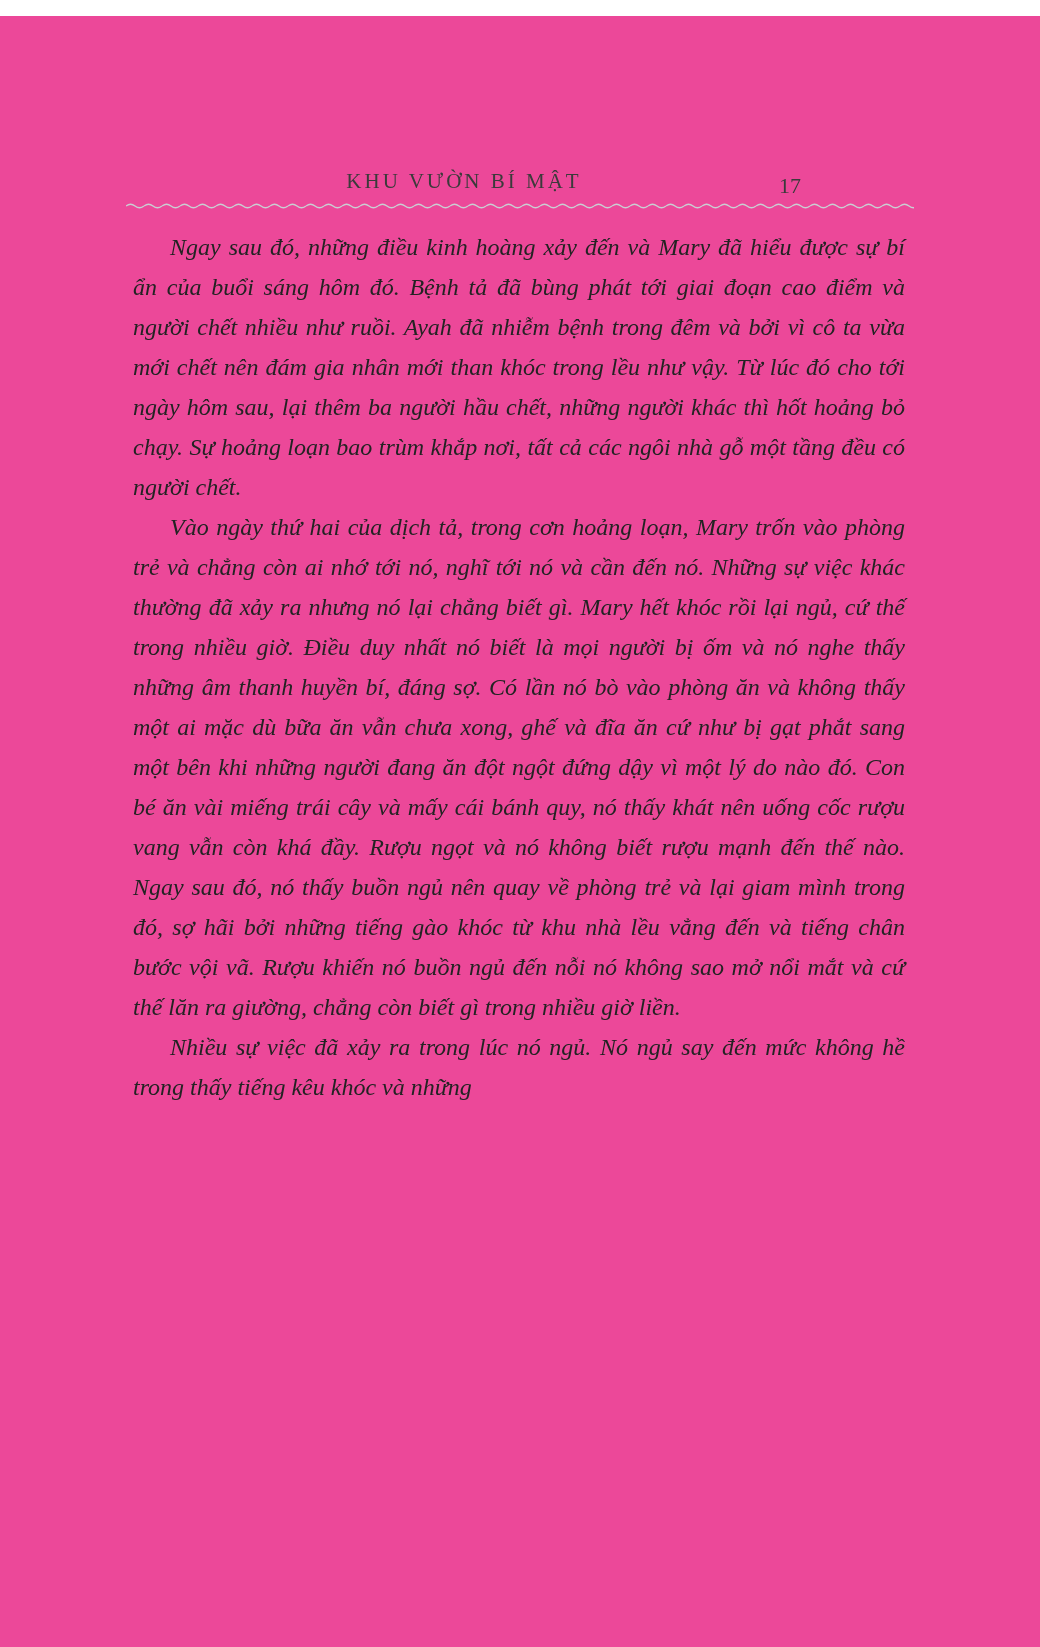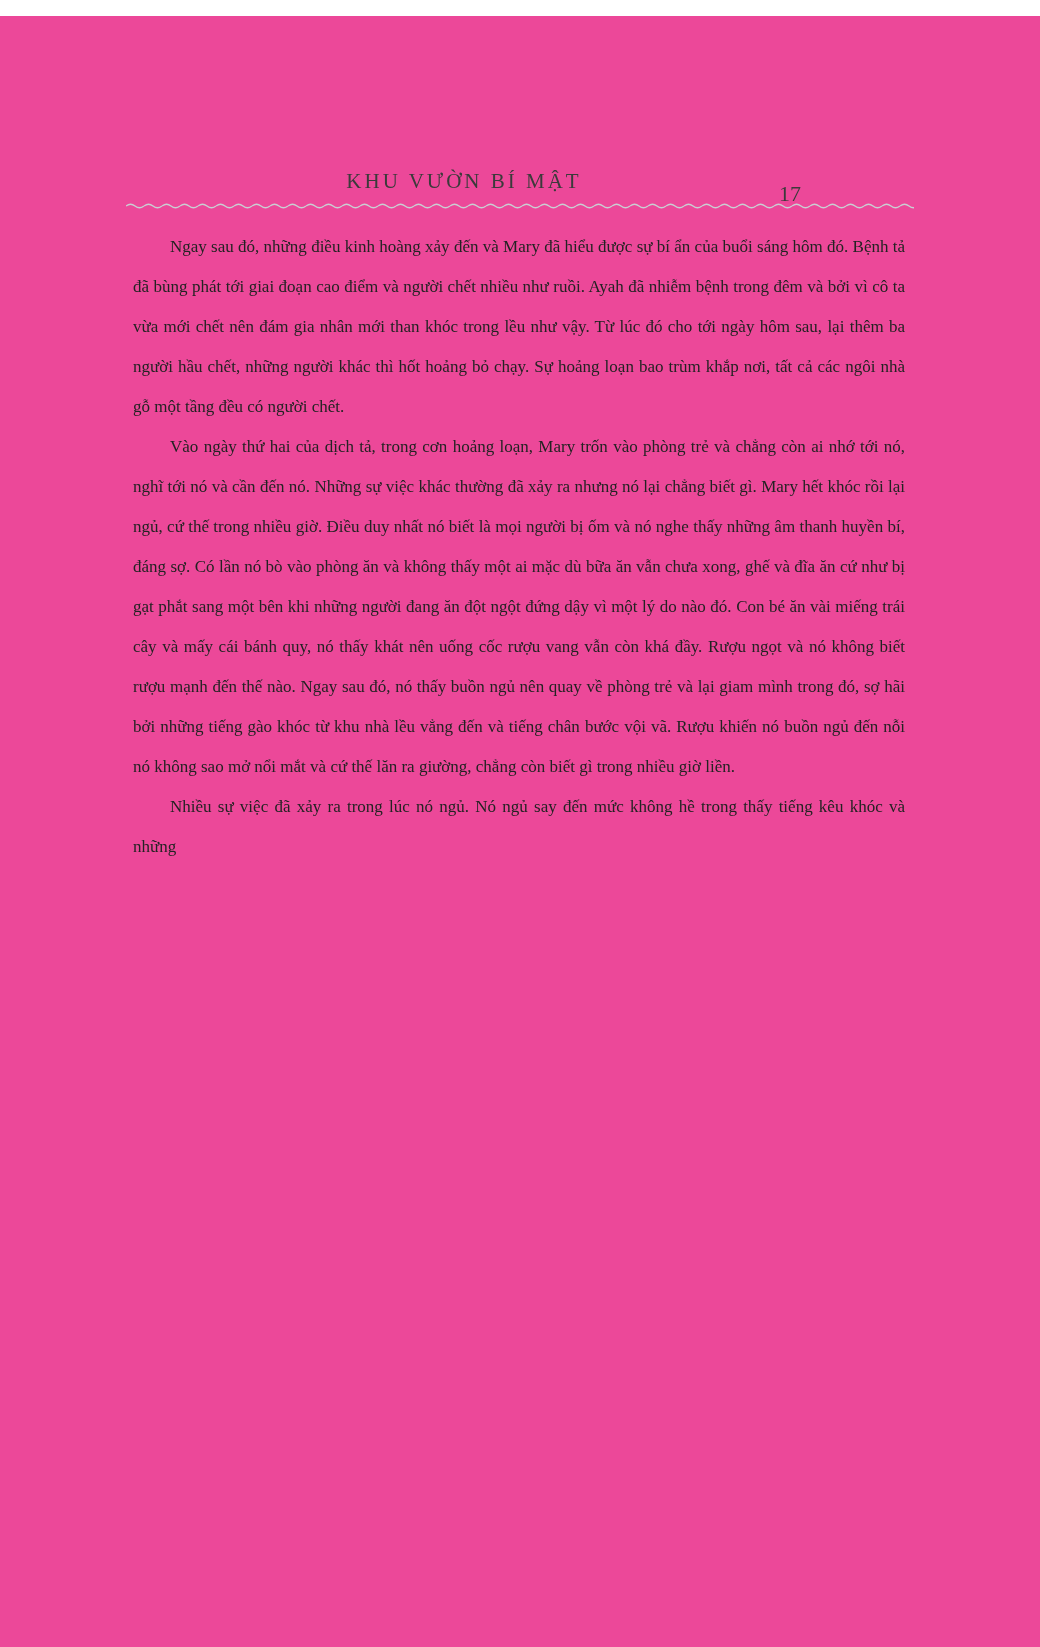--- a/index.html
+++ b/index.html
@@ -32,41 +32,42 @@
     top: 0;
     font-size: 21px;
     letter-spacing: 3px;
     color: #3b3b3b;
     white-space: nowrap;
   }
 
   .page-number {
     position: absolute;
     right: 104px;
-    top: 12px;
+    top: 4px;
     font-size: 22px;
     color: #3b3b3b;
   }
 
   .divider {
     position: absolute;
     top: 185px;
     left: 126px;
     display: block;
   }
 
   .content {
     position: absolute;
     top: 211px;
     left: 133px;
     width: 772px;
-    font-size: 17px;
+    font-size: 24px;
     line-height: 40px;
     text-align: justify;
     color: #232323;
+    font-style: italic;
   }
 
   .content p {
     margin: 0;
     text-indent: 37px;
   }
 </style>
 </head>
 <body>
 

